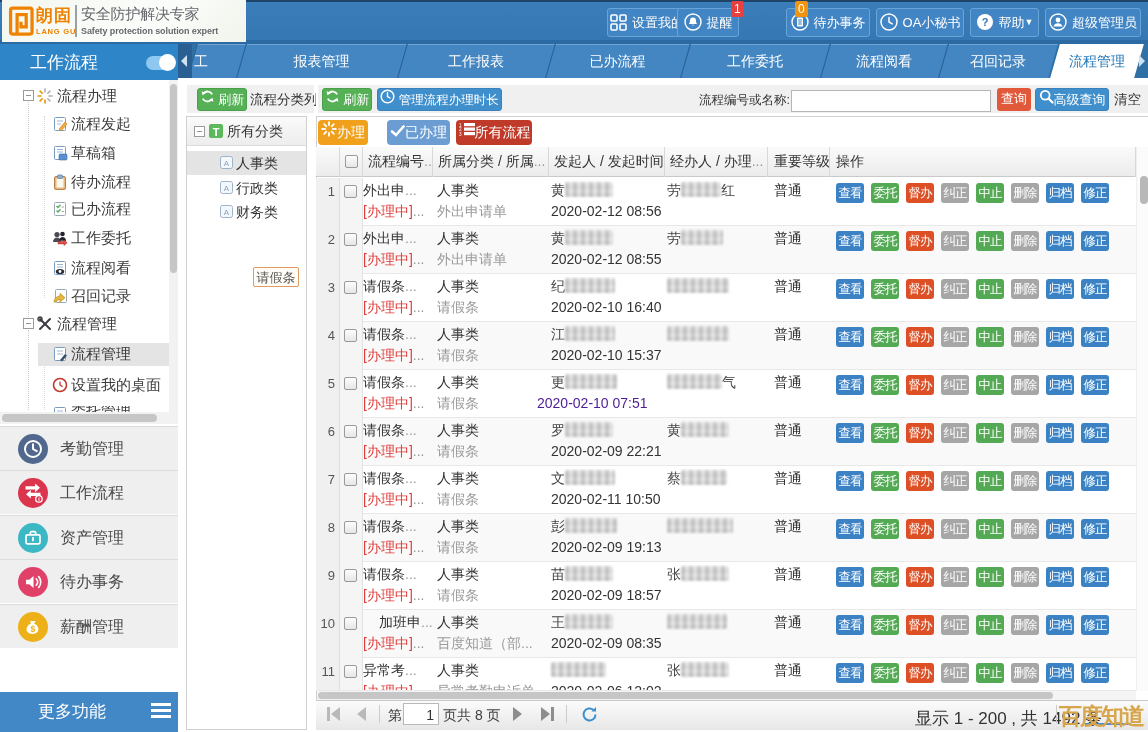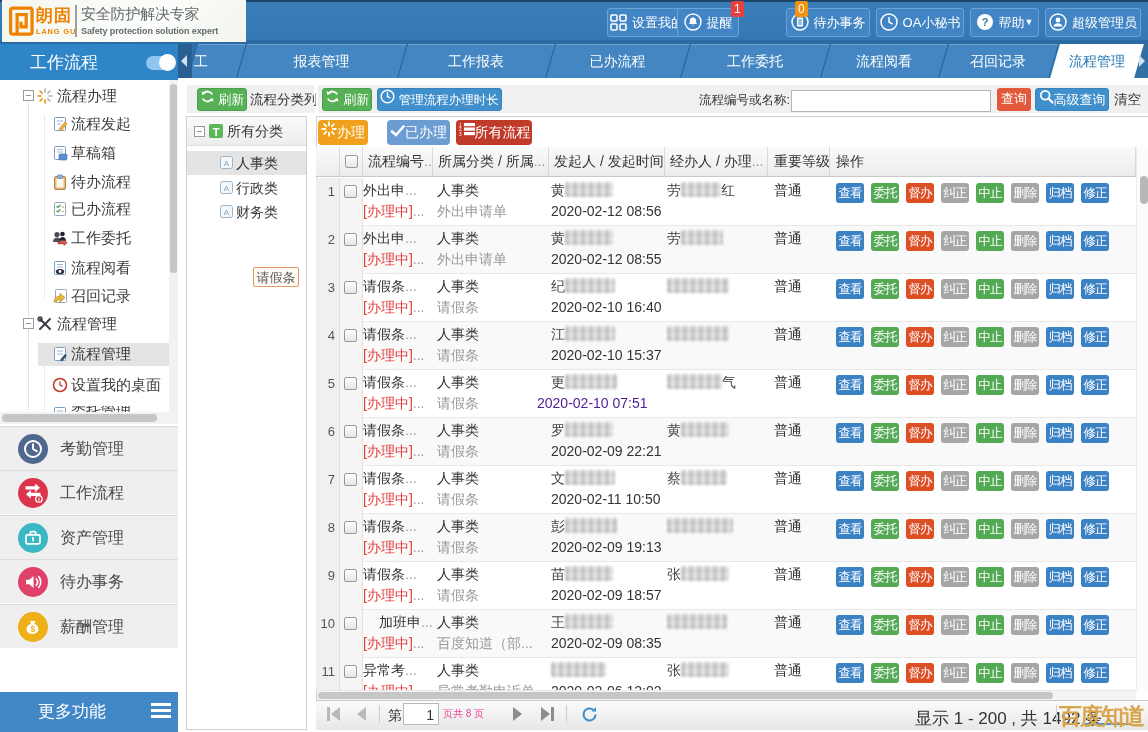--- a/index.html
+++ b/index.html
@@ -396,21 +396,21 @@
 <div class="scthumb" style="left:1140px;top:176px;width:8px;height:28px;background:#b8b8b8"></div>
 <div class="sctrack" style="left:317px;top:691px;width:819px;height:9px;background:#f4f4f4"></div>
     <div class="scthumb" style="left:318px;top:692px;width:735px;height:7px"></div>
 <div id="pager"></div>
 <div class="abs" style="left:327px;top:707px;width:3px;height:14px;background:#b9b9b9"></div>
     <div class="abs" style="left:331px;top:707px;width:0;height:0;border:7px solid transparent;border-right:9px solid #b9b9b9;border-left:none"></div>
     <div class="abs" style="left:357px;top:707px;width:0;height:0;border:7px solid transparent;border-right:9px solid #b9b9b9;border-left:none"></div>
     <div class="abs" style="left:379px;top:705px;width:1px;height:18px;background:#ccc"></div>
 <div class="abs" style="left:388px;top:707px;font-size:14px;color:#333">第</div>
 <div class="abs" style="left:403px;top:703px;width:36px;height:22px;background:#fff;border:1px solid #b9b9b9;font-size:14px;color:#333;text-align:right;line-height:22px;padding-right:4px">1</div>
-<div class="abs" style="left:443px;top:707px;font-size:10px;color:#ec4899">页共 8 页</div>
+<div class="abs" style="left:443px;top:707px;font-size:14px;color:#404040">页共 8 页</div>
 <div class="abs" style="left:513px;top:707px;width:0;height:0;border:7px solid transparent;border-left:9px solid #8d8d8d;border-right:none"></div>
     <div class="abs" style="left:541px;top:707px;width:0;height:0;border:7px solid transparent;border-left:9px solid #8d8d8d;border-right:none"></div>
     <div class="abs" style="left:551px;top:707px;width:3px;height:14px;background:#8d8d8d"></div>
 <div class="abs" style="left:566px;top:705px;width:1px;height:18px;background:#ccc"></div>
 <div class="abs" style="left:581px;top:706px"><svg width="17" height="17" viewBox="0 0 17 17">
         <path d="M14.5 8.5a6 6 0 1 1-2-4.5" fill="none" stroke="#3a8fd0" stroke-width="2"></path>
         <path d="M15 1v4.5h-4.5z" fill="#3a8fd0"></path>
       </svg></div>
 <div class="abs" style="left:915px;top:707px;font-size:17px;color:#333">显示 1 - 200 , 共 1492 条</div>
 <div class="abs" style="left:1056px;top:705px;width:1px;height:18px;background:#ccc"></div>

